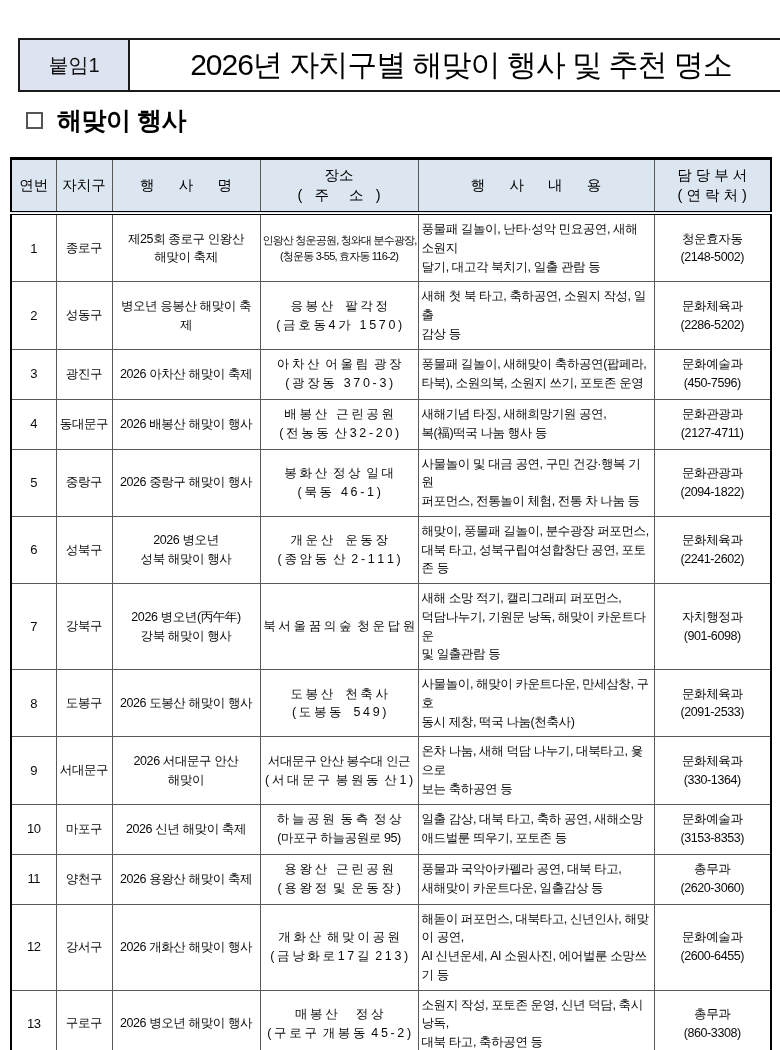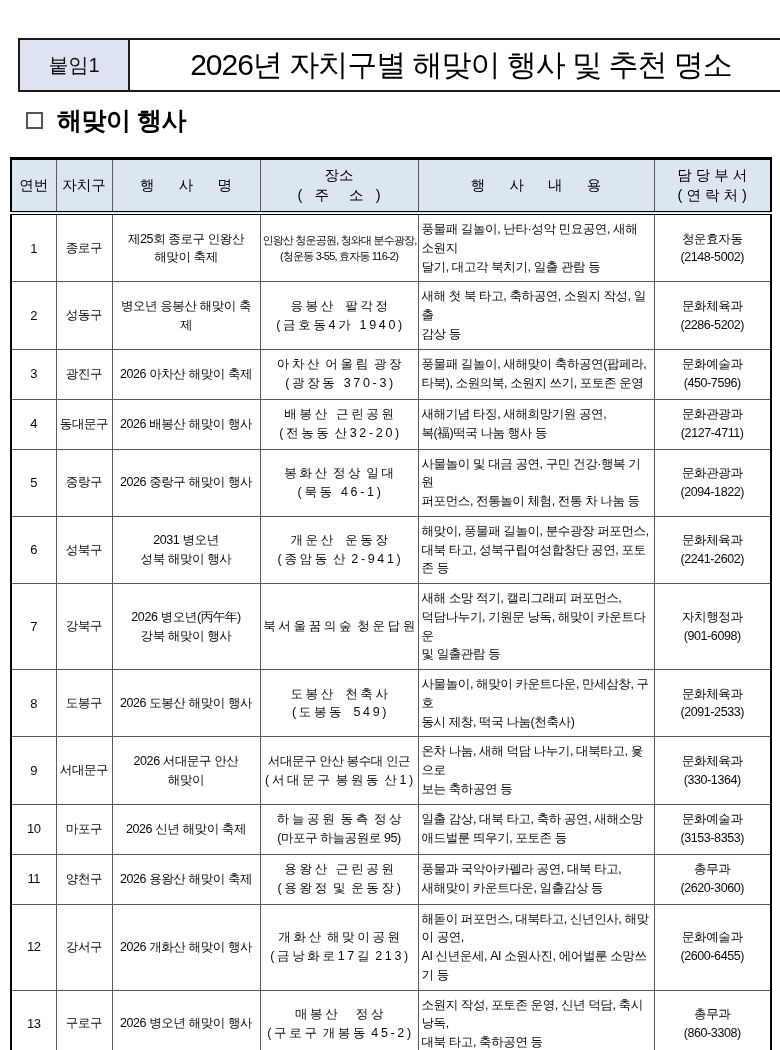--- a/index.html
+++ b/index.html
@@ -107,21 +107,21 @@
 달기, 대고각 북치기, 일출 관람 등</td>
           <td class="c-dept">청운효자동
 (2148-5002)</td>
         </tr>
         <tr>
           <td class="c-no">2</td>
           <td class="c-district">성동구</td>
           <td class="c-event">병오년 응봉산 해맞이 축제</td>
           <td class="c-place">
             <div class="place-line">응 봉 산    팔 각 정</div>
-            <div class="place-line">( 금 호 동 4 가   1 9 4 0 )</div>
+            <div class="place-line">( 금 호 동 4 가   1 5 7 0 )</div>
           </td>
           <td class="c-content">새해 첫 북 타고, 축하공연, 소원지 작성, 일출
 감상 등</td>
           <td class="c-dept">문화체육과
 (2286-5202)</td>
         </tr>
         <tr>
           <td class="c-no">3</td>
           <td class="c-district">광진구</td>
           <td class="c-event">2026 아차산 해맞이 축제</td>
@@ -156,25 +156,25 @@
             <div class="place-line">( 묵 동   4 6 - 1 )</div>
           </td>
           <td class="c-content">사물놀이 및 대금 공연, 구민 건강·행복 기원
 퍼포먼스, 전통놀이 체험, 전통 차 나눔 등</td>
           <td class="c-dept">문화관광과
 (2094-1822)</td>
         </tr>
         <tr>
           <td class="c-no">6</td>
           <td class="c-district">성북구</td>
-          <td class="c-event">2031 병오년
+          <td class="c-event">2026 병오년
 성북 해맞이 행사</td>
           <td class="c-place">
             <div class="place-line">개 운 산    운 동 장</div>
-            <div class="place-line">( 종 암 동  산  2 - 9 4 1 )</div>
+            <div class="place-line">( 종 암 동  산  2 - 1 1 1 )</div>
           </td>
           <td class="c-content">해맞이, 풍물패 길놀이, 분수광장 퍼포먼스,
 대북 타고, 성북구립여성합창단 공연, 포토존 등</td>
           <td class="c-dept">문화체육과
 (2241-2602)</td>
         </tr>
         <tr>
           <td class="c-no">7</td>
           <td class="c-district">강북구</td>
           <td class="c-event">2026 병오년(丙午年)

